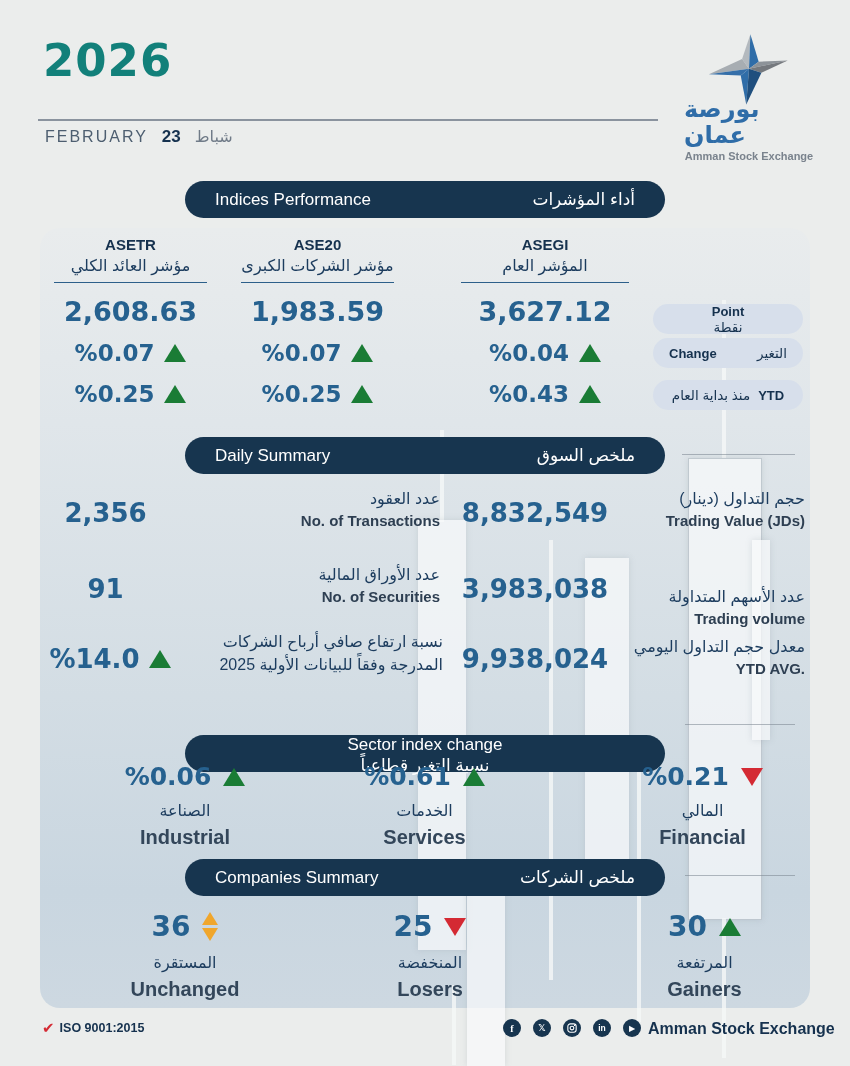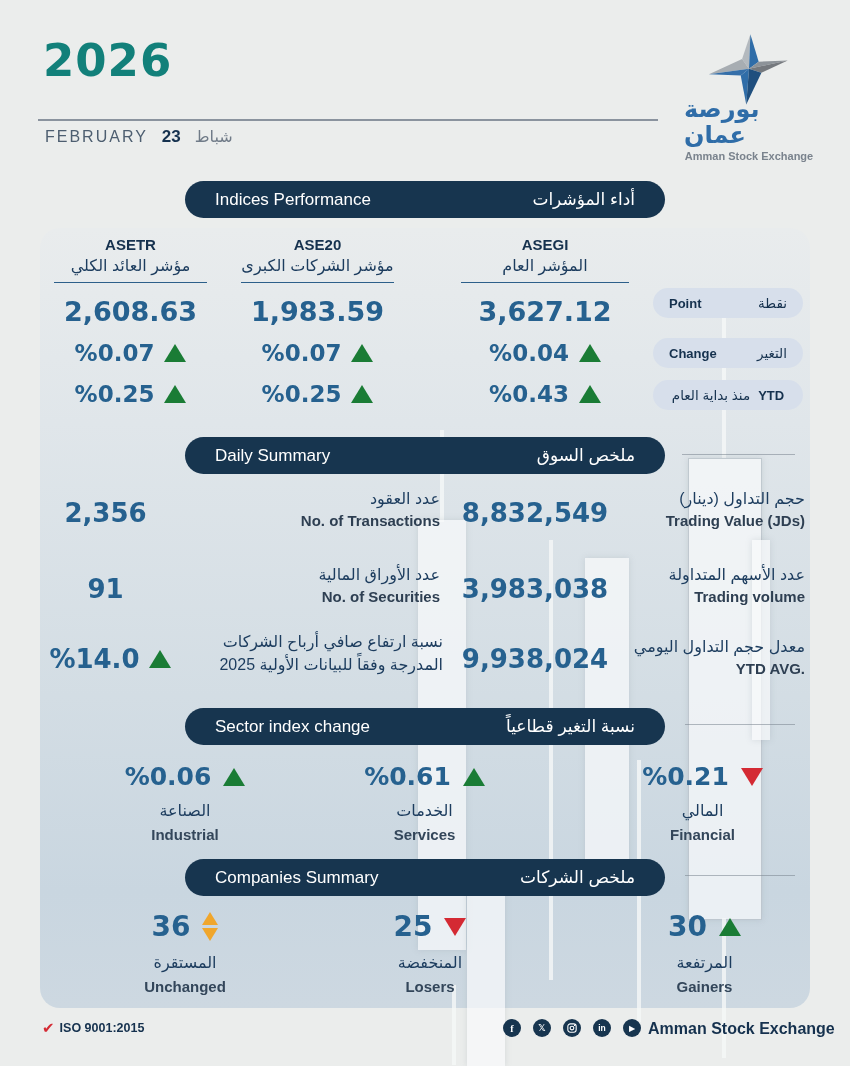--- a/index.html
+++ b/index.html
@@ -55,21 +55,21 @@
   .dlab{text-align:right;line-height:22px;}
   .dlab .ar{font-size:16px;font-weight:500;color:#1c3c5e;display:block;}
   .dlab .en{font-size:15px;font-weight:700;color:#2e3f52;display:block;}
   .dchg{display:flex;align-items:center;justify-content:center;gap:9px;}
 
   
   .grp{display:flex;flex-direction:column;align-items:center;}
   .grp .v{font-family:"DejaVu Sans",sans-serif;font-size:25px;font-weight:700;color:#26618f;}
   .grp .row{display:flex;align-items:center;gap:12px;}
   .grp .ar{font-size:16px;color:#1c3c5e;margin-top:10px;}
-  .grp .en{font-size:15px;font-weight:700;color:#33465a;margin-top:6px;}
+  .grp .en{font-size:20px;font-weight:700;color:#33465a;margin-top:6px;}
   .grp.big .v{font-size:28px;}
 
   
   .iso{display:flex;align-items:center;gap:5px;}
   .iso .chk{color:#d42a33;font-size:15px;font-weight:700;}
   .iso .t{font-size:12.5px;font-weight:700;color:#15314e;}
   .social{display:flex;gap:12px;align-items:center;}
   .sicon{width:18px;height:18px;border-radius:50%;background:#17354f;color:#fff;display:flex;align-items:center;justify-content:center;
          font-size:10px;font-weight:700;}
   .brand{font-size:16px;font-weight:700;color:#15314e;white-space:nowrap;}
@@ -165,21 +165,21 @@
   </div>
   <div class="abs chg" style="left:235px;top:381px;width:165px;">
     <span class="v">%0.25</span>
     <span class="tri-up"></span>
   </div>
   <div class="abs chg" style="left:455px;top:381px;width:180px;">
     <span class="v">%0.43</span>
     <span class="tri-up"></span>
   </div>
 
-  <div class="abs pill-sm" style="top:288px;">
+  <div class="abs pill-sm" style="top:304px;flex-direction:column;">
     <span class="en">Point</span>
     <span class="ar">نقطة</span>
   </div>
   <div class="abs pill-sm center" style="top:380px;">
     <span class="ar">منذ بداية العام</span>
     <span class="en">YTD</span>
   </div>
   <div class="abs pill-sm" style="top:338px;">
     <span class="en">Change</span>
     <span class="ar">التغير</span>
@@ -200,39 +200,39 @@
     <span class="ar">حجم التداول (دينار)</span>
     <span class="en">Trading Value (JDs)</span>
   </div>
 
   <div class="abs dval" style="left:48px;top:574px;width:115px;">91</div>
   <div class="abs dlab" style="left:175px;top:564px;width:265px;">
     <span class="ar">عدد الأوراق المالية</span>
     <span class="en">No. of Securities</span>
   </div>
   <div class="abs dval" style="left:450px;top:574px;width:170px;">3,983,038</div>
-  <div class="abs dlab" style="left:630px;top:564px;width:175px;">
+  <div class="abs dlab" style="left:630px;top:586px;width:175px;">
     <span class="ar">عدد الأسهم المتداولة</span>
     <span class="en">Trading volume</span>
   </div>
 
   <div class="abs dchg" style="left:40px;top:644px;width:140px;">
     <span class="dval">%14.0</span>
     <span class="tri-up"></span>
   </div>
   <div class="abs dlab" style="left:175px;top:630px;width:268px;line-height:23px;">
     <span class="ar">نسبة ارتفاع صافي  أرباح الشركات المدرجة وفقاً للبيانات الأولية 2025</span>
   </div>
   <div class="abs dval" style="left:450px;top:644px;width:170px;">9,938,024</div>
   <div class="abs dlab" style="left:630px;top:636px;width:175px;">
     <span class="ar">معدل حجم التداول اليومي</span>
     <span class="en">YTD AVG.</span>
   </div>
 
-  <div class="abs spill" style="top:708px;">
+  <div class="abs spill" style="top:735px;flex-direction:column;">
     <span class="en">Sector index change</span>
     <span class="ar">نسبة التغير قطاعياً</span>
   </div>
 
   <div class="abs grp" style="left:85px;top:762px;width:200px;">
     <div class="row">
       <span class="v">%0.06</span>
       <span class="tri-up"></span>
     </div>
     <div class="ar">الصناعة</div>

